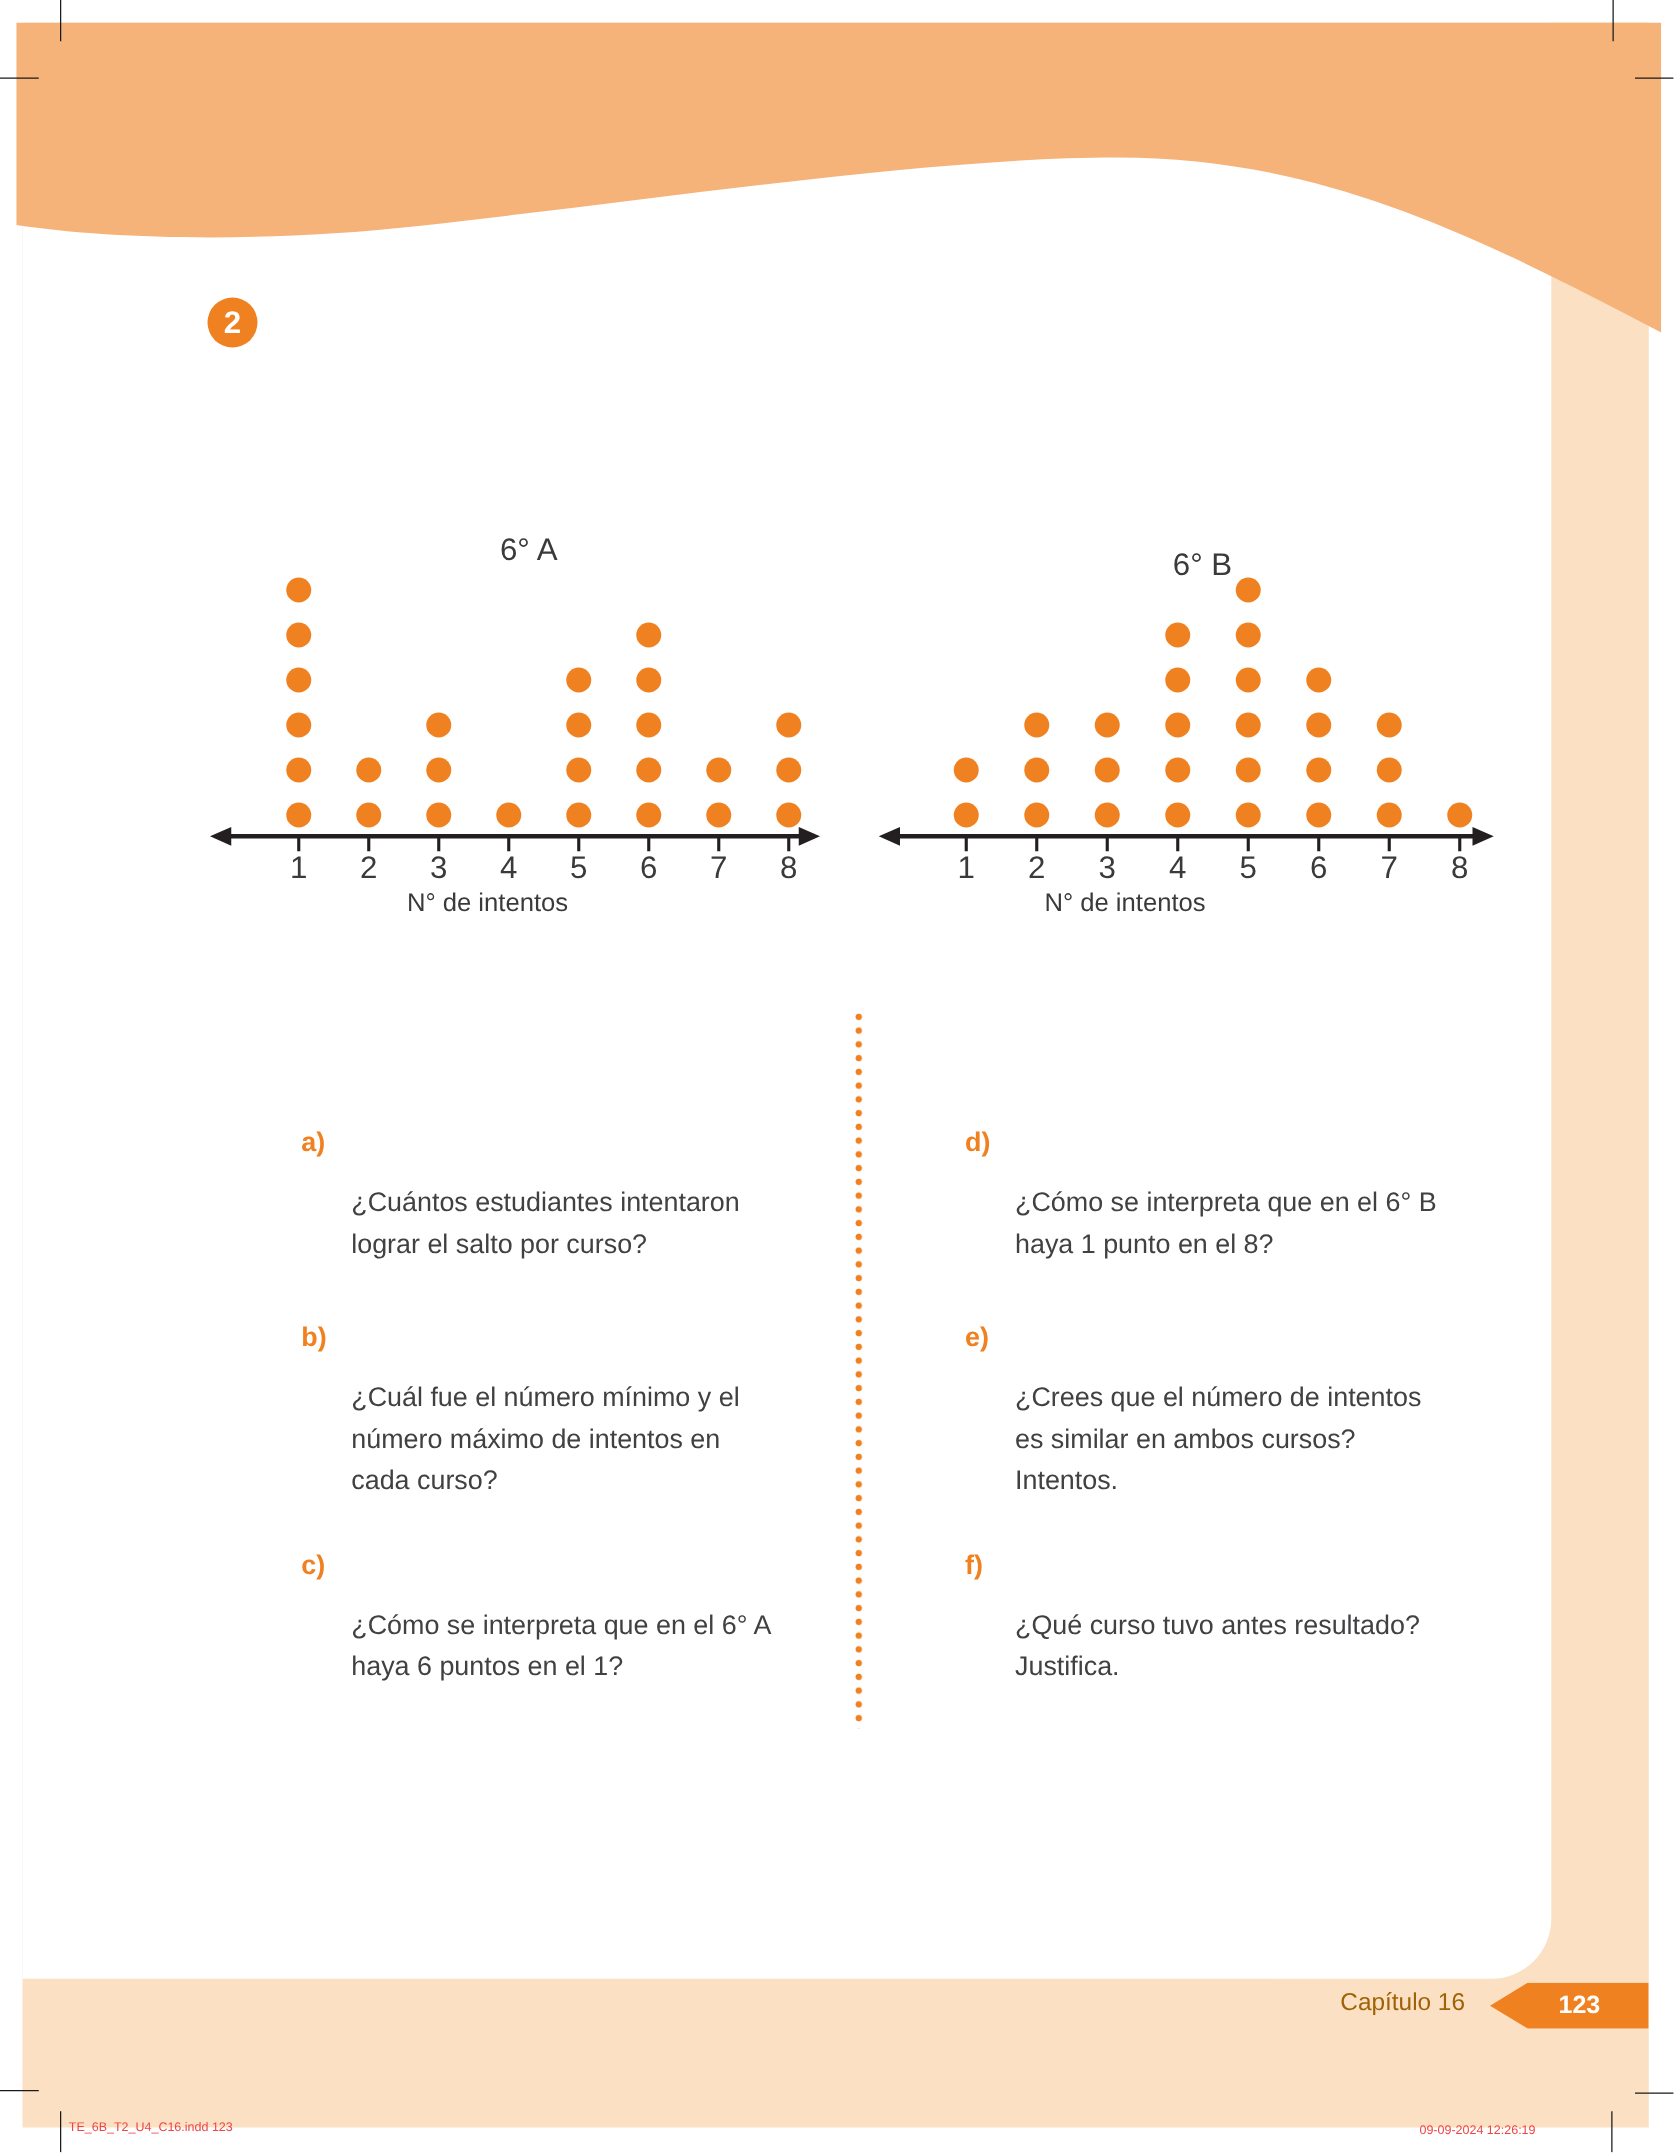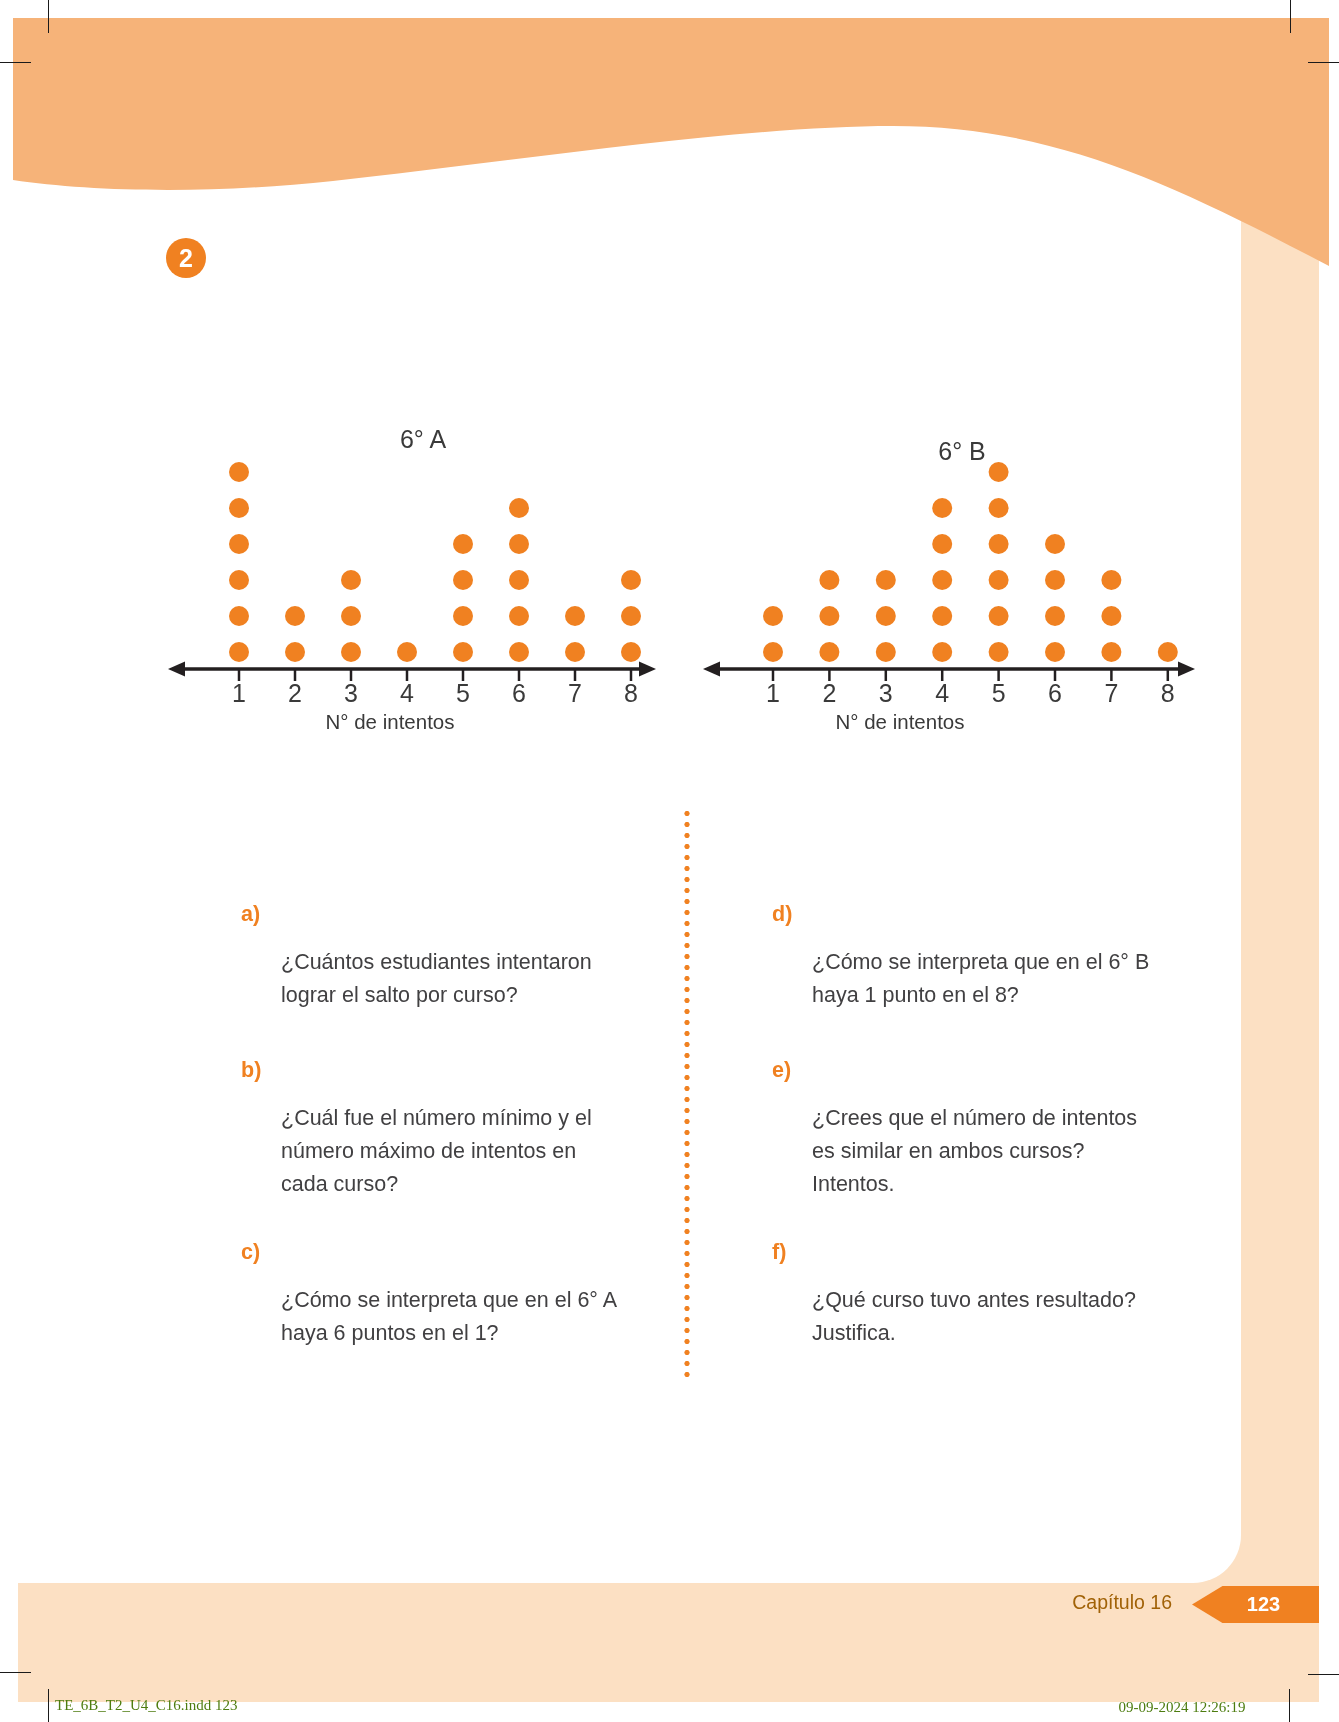--- a/index.html
+++ b/index.html
@@ -36,21 +36,21 @@
 
   .divider{position:absolute;left:684px;top:808px;width:6px;height:575px;z-index:4;
     background-image:radial-gradient(circle,#f08121 2.3px,rgba(0,0,0,0) 2.9px);
     background-size:6px 11px;background-repeat:repeat-y;background-position:center top;}
 
   .chapter-label{position:absolute;left:990px;top:1591px;width:182px;text-align:right;font-size:19.5px;color:#a16207;z-index:5;}
   .page-tag{position:absolute;left:1192px;top:1586px;width:127px;height:37px;background:#f08121;color:#ffffff;font-size:20px;font-weight:bold;display:flex;align-items:center;justify-content:center;padding-left:0;box-sizing:border-box;z-index:5;
     clip-path:polygon(0 50%,24% 0,100% 0,100% 100%,24% 100%);}
   .page-tag span{margin-left:16px;}
 
-  .print-info{position:absolute;font-family:Liberation Serif, serif;font-size:15px;color:#4d7c0f;z-index:5;}
+  .print-info{position:absolute;font-family:Liberation Sans, sans-serif;font-size:10px;color:#ef4444;z-index:5;}
   .print-left{left:55px;top:1697px;}
   .print-right{left:1100px;top:1699px;width:164px;text-align:center;}
 </style>
 </head>
 <body>
 
 <div class="page">
 
   <div class="crop" style="left:48px;top:0;width:1px;height:33px;"></div>
   <div class="crop" style="left:0;top:62px;width:31px;height:1px;"></div>

